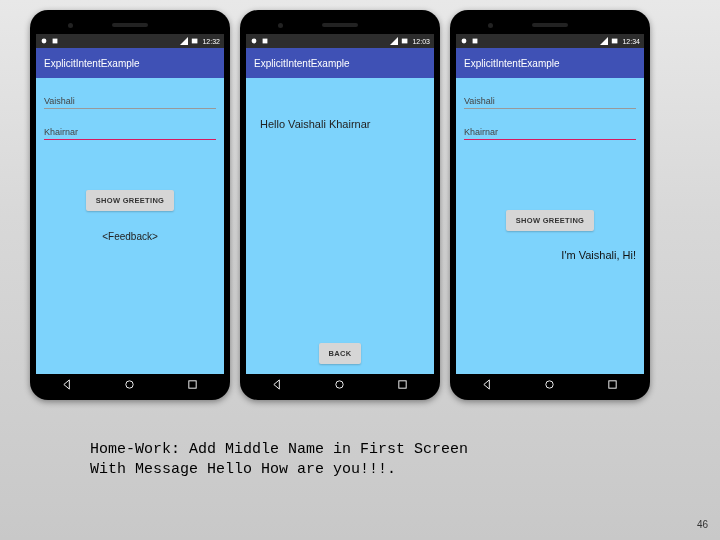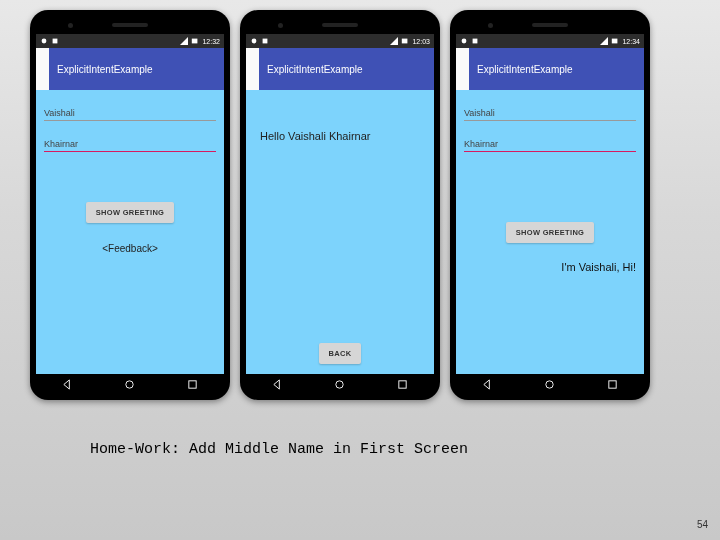--- a/index.html
+++ b/index.html
@@ -72,29 +72,28 @@
     gap: 3px;
   }
   .status-icon {
     width: 8px;
     height: 8px;
     display: inline-flex;
     align-items: center;
     justify-content: center;
   }
   .app-bar {
-    height: 42px;
+    height: 30px;
     background: #3f51b5;
     color: #fff;
     display: flex;
     align-items: center;
     padding: 0 8px;
     font-size: 10px;
     font-weight: 500;
-    margin-left: 13px;
   }
   .content {
     flex: 1;
     background: #7dd3fc;
     padding: 10px 8px;
     display: flex;
     flex-direction: column;
     position: relative;
   }
   .input-line {
@@ -364,15 +363,16 @@
             </svg>
         </span>
       </div>
     </div>
   </div>
 
 </div>
 
 <div class="homework">
   <div>Home-Work: Add Middle Name in First Screen</div>
+  <div>With Message Hello How are you!!!.</div>
 </div>
 
-<div class="page-num">54</div>
+<div class="page-num">46</div>
 
 </body></html>

